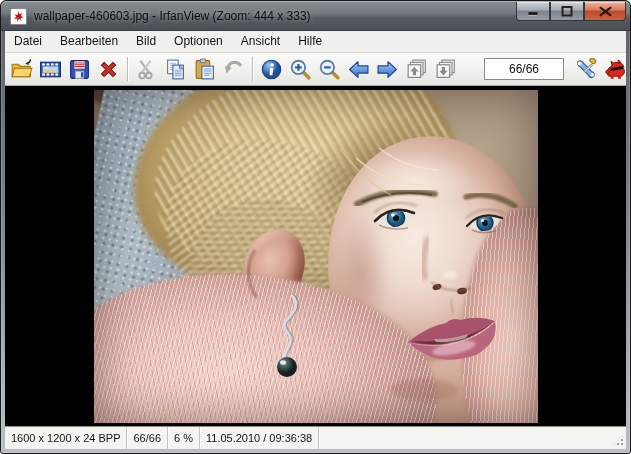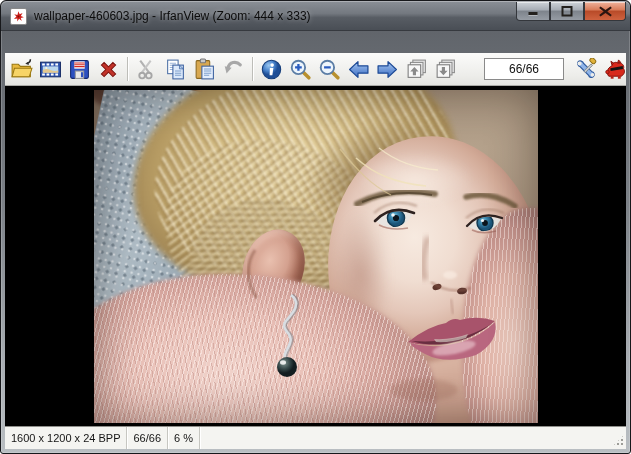--- a/index.html
+++ b/index.html
@@ -125,20 +125,28 @@
         </svg>
       </div>
       <div class="wbtn close">
         <svg width="13" height="11" viewBox="0 0 13 11">
           <path d="M1.5 0.5 L6.5 4 L11.5 0.5 L12.8 2 L8.3 5.5 L12.8 9 L11.5 10.5 L6.5 7 L1.5 10.5 L0.2 9 L4.7 5.5 L0.2 2 Z" fill="#2a1410"></path>
         </svg>
       </div>
     </div>
   </div>
 
+  <div class="menubar">
+    <span class="menu-item">Datei</span>
+    <span class="menu-item">Bearbeiten</span>
+    <span class="menu-item">Bild</span>
+    <span class="menu-item">Optionen</span>
+    <span class="menu-item">Ansicht</span>
+    <span class="menu-item">Hilfe</span>
+  </div>
 
   <div class="toolbar">
     <div class="tbtn">
       <svg viewBox="0 0 22 22">
         <path d="M19.5 1.2 c0 2.6 -1.4 3.6 -3.4 3.9" stroke="#2b2b2b" stroke-width="1.5" fill="none"></path>
         <path d="M17.6 3.7 l-3 1.9 3.4 1.2 z" fill="#2b2b2b"></path>
         <path d="M2 6 h6 l2 2 h9.5 v10 h-17.5 z" fill="#e8b93e" stroke="#9a7812"></path>
         <path d="M4.3 9.8 h16.7 l-2.6 8.2 h-16.4 z" fill="#f7d467" stroke="#9a7812"></path>
       </svg>
     </div>
@@ -386,18 +394,19 @@
         <path d="M285 58 C 300 70 318 78 344 80" stroke="rgba(248,238,205,.7)" stroke-width="1.3" fill="none"></path>
       </svg>
       <div class="p-vignette"></div>
     </div>
   </div>
 
   <div class="statusbar">
     <span class="scell">1600 x 1200 x 24 BPP</span>
     <span class="scell">66/66</span>
     <span class="scell">6 %</span>
+    <span class="scell">11.05.2010 / 09:36:38</span>
     <span class="sfill">
       <span class="grip"></span>
     </span>
   </div>
 
 </div>
 
 </body></html>

